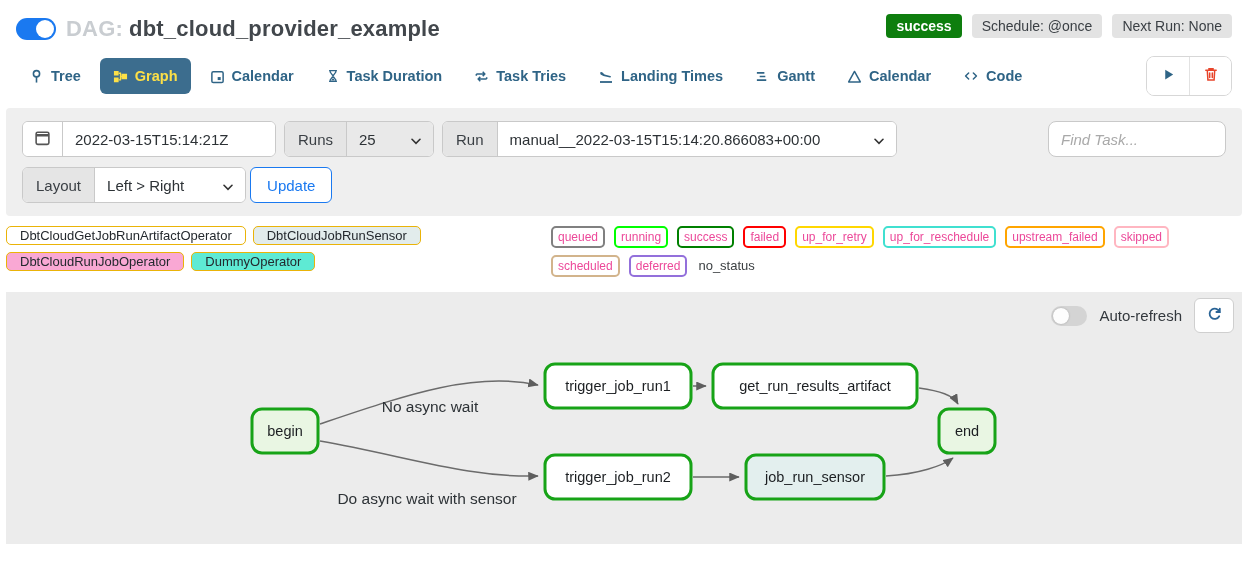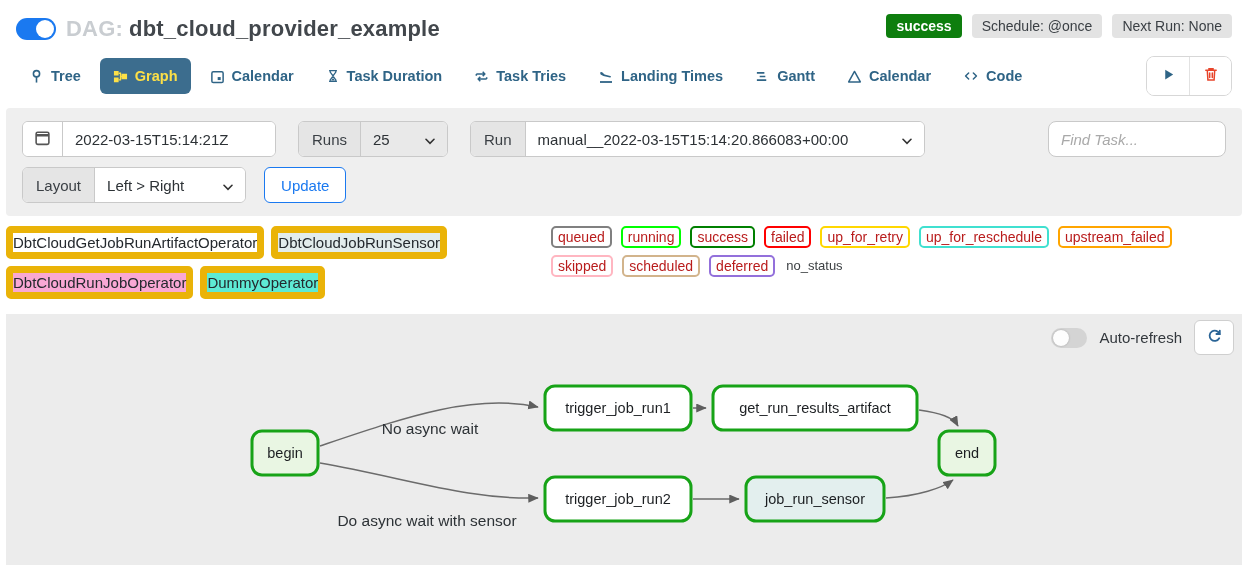--- a/index.html
+++ b/index.html
@@ -23,40 +23,40 @@
   .tab { display:flex; align-items:center; gap:7px; border:none; background:transparent; color:var(--tab-ink);
     font-family:inherit; font-size:14.5px; font-weight:600; padding:10px 13px; border-radius:6px; cursor:pointer; }
   .tab.active { background:var(--tab-active-bg); color:#fde047; }
   .tab svg { display:block; }
   .actions { margin-left:auto; display:flex; border:1px solid #d7d7d7; border-radius:8px; overflow:hidden; background:#fff; }
   .action-btn { width:42px; height:38px; display:flex; align-items:center; justify-content:center; background:#fff; border:none; cursor:pointer; }
   .action-btn + .action-btn { border-left:1px solid #e2e2e2; }
 
   
   .filter-panel { margin:2px 6px 0 6px; background:#efefef; border-radius:4px; padding:13px 16px; }
-  .frow { display:flex; align-items:center; gap:22px; }
+  .frow { display:flex; align-items:center; gap:8px; }
   .frow + .frow { margin-top:10px; }
   .igroup { display:flex; align-items:stretch; border:1px solid #c9c9c9; border-radius:6px; overflow:hidden; background:#fff; height:36px; }
   .addon { display:flex; align-items:center; padding:0 13px; background:#e5e5e5; color:#3a3f44; font-size:15px; border-right:1px solid #c9c9c9; }
   .cellbtn { display:flex; align-items:center; padding:0 11px; background:#fff; border-right:1px solid #c9c9c9; cursor:pointer; }
   .tinput { border:none; outline:none; font-family:inherit; font-size:15px; color:#2d3236; padding:0 12px; background:#fff; }
   .selbox { display:flex; align-items:center; gap:14px; padding:0 12px; font-size:15px; color:#2d3236; background:#fff; cursor:pointer; }
   .selbox.gray { background:#e9e9e9; }
   .chev { margin-left:auto; }
   .find-task { margin-left:auto; width:178px; height:36px; border:1px solid #c9c9c9; border-radius:8px; font-family:inherit; font-size:15px; padding:0 12px; outline:none; color:#2d3236;font-style:italic; }
   .find-task::placeholder { color:#a9a9a9; }
   .update-btn { height:36px; padding:0 16px; background:#fff; border:1px solid var(--accent-blue); color:var(--accent-blue);
     font-family:inherit; font-size:15px; font-weight:500; border-radius:6px; cursor:pointer; }
 
   
   .legend { display:flex; align-items:flex-start; padding:10px 6px 8px 6px; }
   .legend-ops { width:545px; display:flex; flex-wrap:wrap; gap:7px 7px; }
   .legend-states { flex:1; display:flex; flex-wrap:wrap; gap:7px 9px; align-items:center; }
-  .op-badge { font-size:15px; color:#24292e; border:7px solid #eab308; border-radius:5px; padding:1px 0; white-space:nowrap; }
-  .status-badge { font-size:14px; color:#b91c1c; border:2px solid #888; border-radius:5px; padding:0 5px; line-height:18px; background:#fff; white-space:nowrap; }
+  .op-badge { font-size:13px; color:#24292e; border:1px solid #eab308; border-radius:5px; padding:1px 13px; white-space:nowrap; }
+  .status-badge { font-size:12px; color:#ec4899; border:2px solid #888; border-radius:5px; padding:0 5px; line-height:18px; background:#fff; white-space:nowrap; }
   .status-plain { font-size:13px; color:#3c4043; padding:0 2px; line-height:20px; }
 
   
   .pane { position:relative; margin:7px 6px 0 6px; height:252px; background:#ececec; }
   .pane-controls { position:absolute; top:6px; right:8px; display:flex; align-items:center; gap:12px; z-index:2; }
   .ar-toggle { width:36px; height:20px; border-radius:10px; background:#d4d4d4; position:relative; cursor:pointer; }
   .ar-toggle .knob { position:absolute; top:2px; left:2px; width:16px; height:16px; border-radius:50%; background:#fdfdfd; box-shadow:0 0 2px rgba(0,0,0,.25); }
   .ar-label { font-size:15px; color:#33383d; }
   .refresh-btn { width:40px; height:35px; background:#fff; border:1px solid #cfcfcf; border-radius:6px; display:flex; align-items:center; justify-content:center; cursor:pointer; }
   .edge { fill:none; stroke:#6b6b6b; stroke-width:1.5; }

